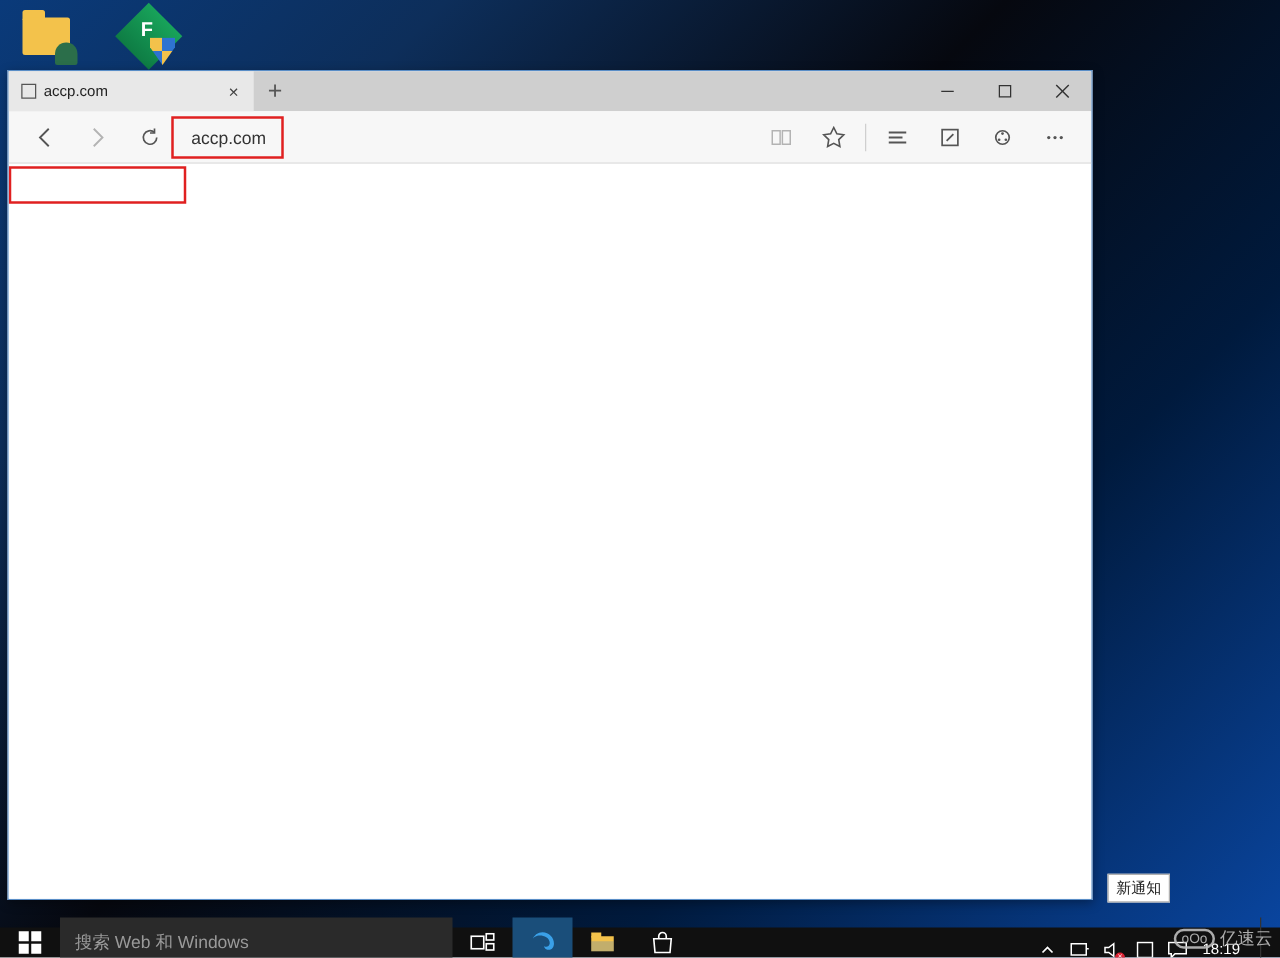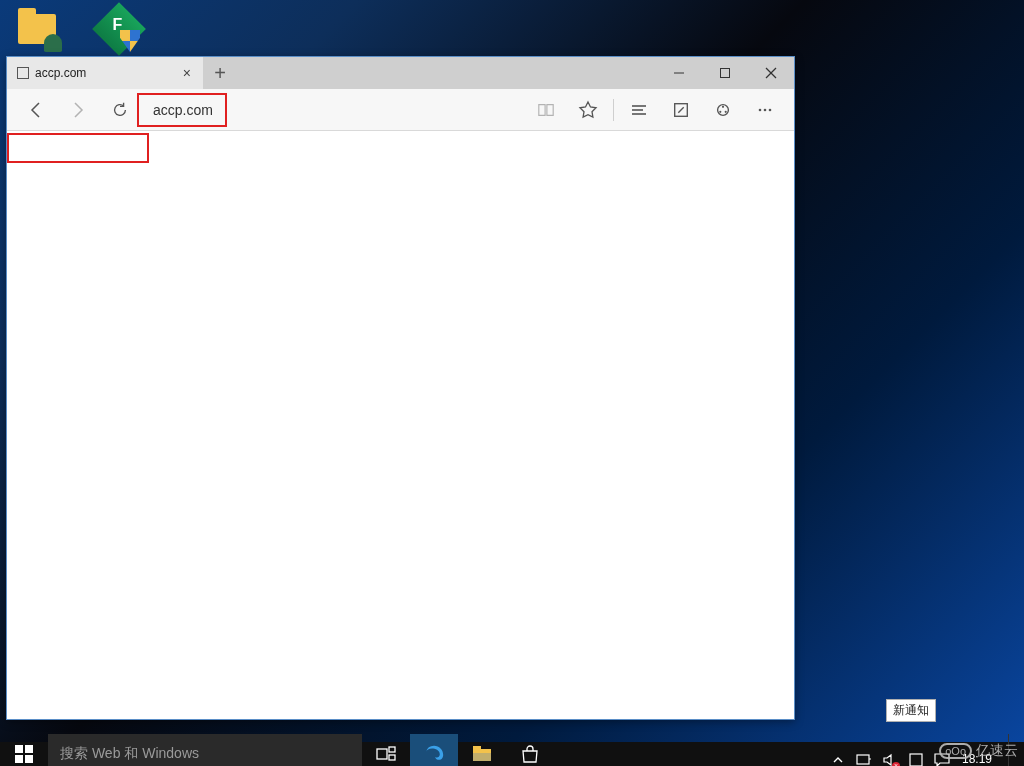--- a/index.html
+++ b/index.html
@@ -16,21 +16,21 @@
   .folder-person { position:absolute; right:-4px; bottom:-2px; width:18px; height:18px; background:#2b6e4a; border-radius:50% 50% 10% 10%; }
   .diamond { left:98px; top:6px; }
   .dia { width:38px; height:38px; background:linear-gradient(#18a35a,#0e7c44); transform:rotate(45deg); margin:4px 0 0 2px; position:relative; }
   .dia-f { position:absolute; transform:rotate(-45deg); color:#fff; font-weight:bold; font-size:16px; left:10px; top:8px; }
   .shield { position:absolute; left:22px; top:24px; width:20px; height:22px;
     background:conic-gradient(#2e73d0 0 25%,#f3c24b 25% 50%,#2e73d0 50% 75%,#f3c24b 75% 100%);
     clip-path:polygon(50% 100%,0 35%,0 0,100% 0,100% 35%); }
 
   
   .edge-window {
-    position:absolute; left:6px; top:56px; width:789px; height:664px;
+    position:absolute; left:6px; top:56px; width:868px; height:664px;
     background:#fff; border:1px solid #5a8ec7; box-shadow:0 2px 8px rgba(0,0,0,.35);
   }
   .titlebar { height:32px; background:#cfcfcf; display:flex; align-items:stretch; }
   .tab { display:flex; align-items:center; gap:6px; padding:0 8px 0 10px; background:#e8e8e8; width:196px; font-size:12px; color:#222; }
   .tab .page-icon { width:12px; height:12px; border:1px solid #555; display:inline-block; }
   .tab-title { flex:1; white-space:nowrap; overflow:hidden; text-overflow:ellipsis; }
   .tab-x { font-size:14px; color:#444; padding:0 4px; cursor:default; }
   .new-tab { width:34px; display:flex; align-items:center; justify-content:center; color:#555; font-size:20px; }
   .tb-spacer { flex:1; }
   .win-btn { width:46px; display:flex; align-items:center; justify-content:center; color:#333; }

